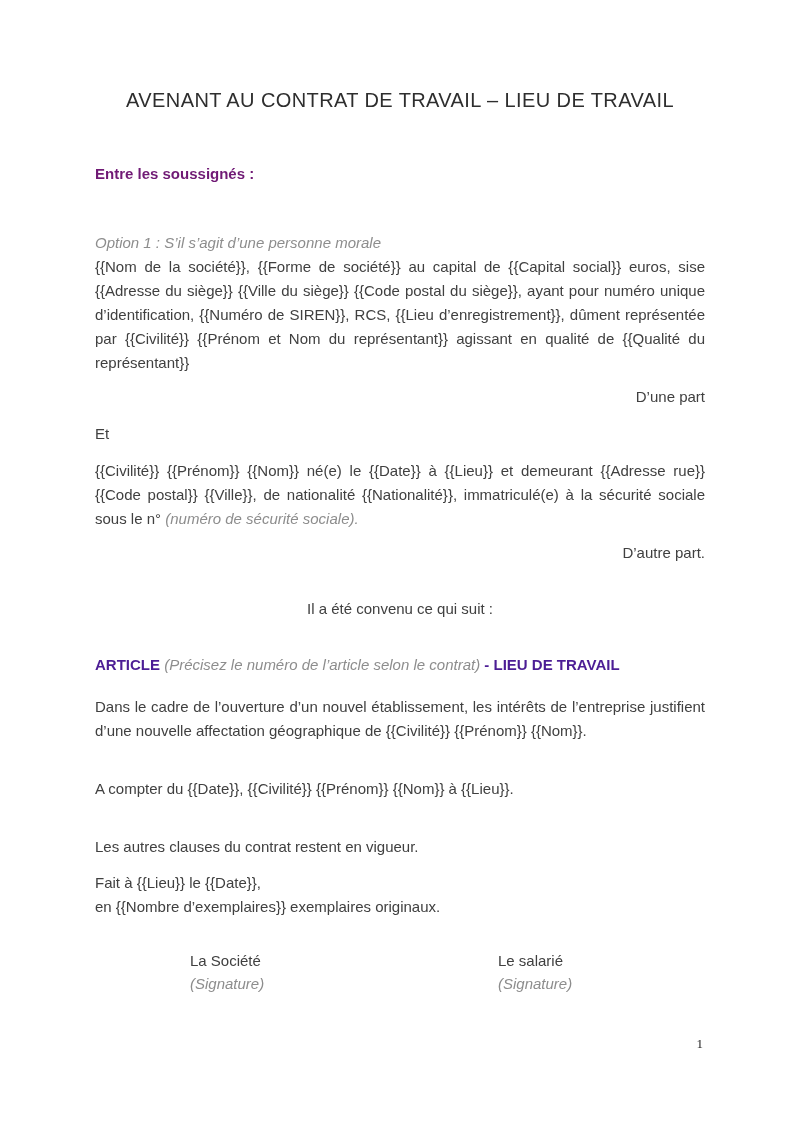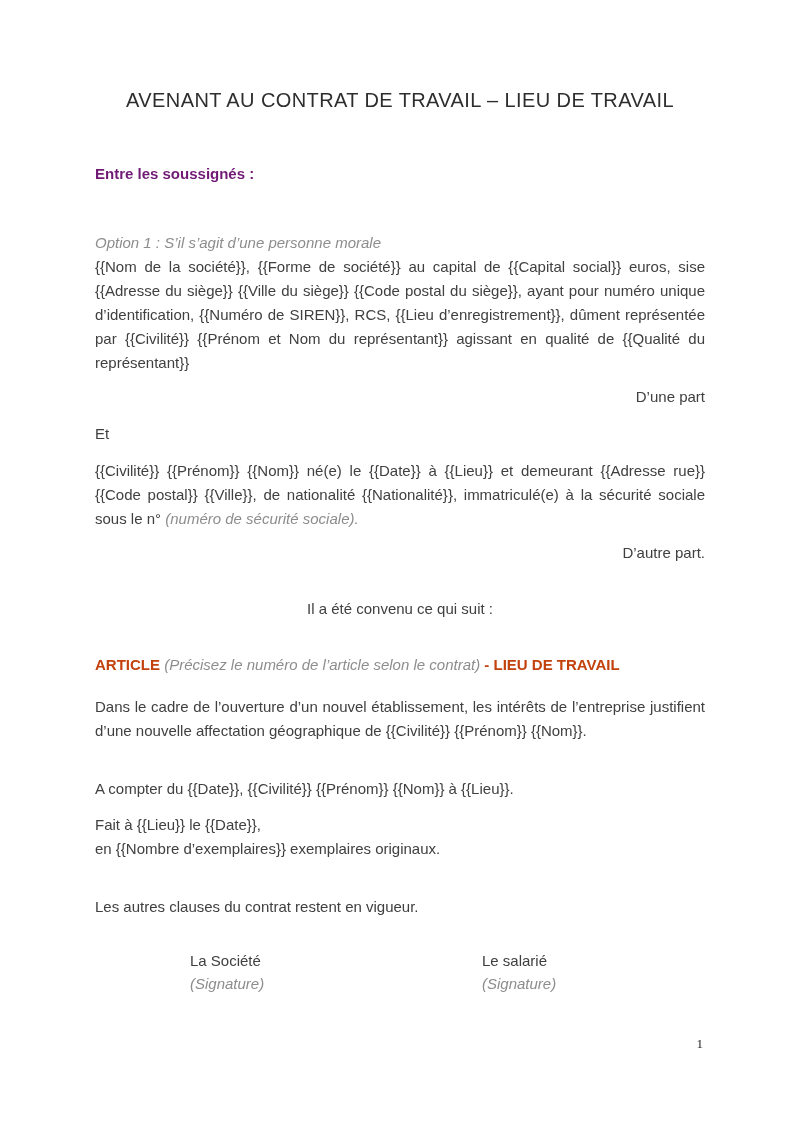--- a/index.html
+++ b/index.html
@@ -38,34 +38,34 @@
   .para { text-align: left; }
   .justify { text-align: justify; }
   .right { text-align: right; }
   .center { text-align: center; }
   .dune { margin-top: 10px; }
   .et { margin-top: 13px; }
   .employee-para { margin-top: 13px; }
   .dautre { margin-top: 10px; }
   .convenu { margin-top: 32px; }
   .article-line { margin-top: 32px; }
-  .article-line strong { color: #c2410c; font-weight: 700; }
+  .article-line strong { color: #4c1d95; font-weight: 700; }
   .body1 { margin-top: 18px; }
   .body2 { margin-top: 34px; }
   .body3 { margin-top: 34px; }
   .fait { margin-top: 12px; }
   .signatures {
     position: relative;
     margin-top: 30px;
     height: 48px;
     line-height: 23px;
   }
   .sig { position: absolute; top: 0; }
   .sig-company { left: 95px; }
-  .sig-employee { left: 387px; }
+  .sig-employee { left: 403px; }
   .page-number {
     position: absolute;
     top: 1036px;
     right: 97px;
     font-family: "Liberation Serif", serif;
     font-size: 13px;
     color: #1d1d1d;
     line-height: 16px;
   }
 </style>
@@ -99,26 +99,26 @@
   <p class="article-line">
     <strong>ARTICLE</strong>
     <span class="gray-italic">(Précisez le numéro de l’article selon le contrat)</span>
     <strong>- LIEU DE TRAVAIL</strong>
   </p>
 
   <p class="para justify body1">Dans le cadre de l’ouverture d’un nouvel établissement, les intérêts de l’entreprise justifient d’une nouvelle affectation géographique de {{Civilité}} {{Prénom}} {{Nom}}.</p>
 
   <p class="para body2">A compter du {{Date}}, {{Civilité}} {{Prénom}} {{Nom}} à {{Lieu}}.</p>
 
+  <p class="para body3">Les autres clauses du contrat restent en vigueur.</p>
+
   <p class="para fait">
     <span>Fait à {{Lieu}} le {{Date}},</span><br>
     <span>en {{Nombre d’exemplaires}} exemplaires originaux.</span>
   </p>
-
-  <p class="para body3">Les autres clauses du contrat restent en vigueur.</p>
 
   <div class="signatures">
     <div class="sig sig-company">
       <div>La Société</div>
       <div class="gray-italic">(Signature)</div>
     </div>
     <div class="sig sig-employee">
       <div>Le salarié</div>
       <div class="gray-italic">(Signature)</div>
     </div>

